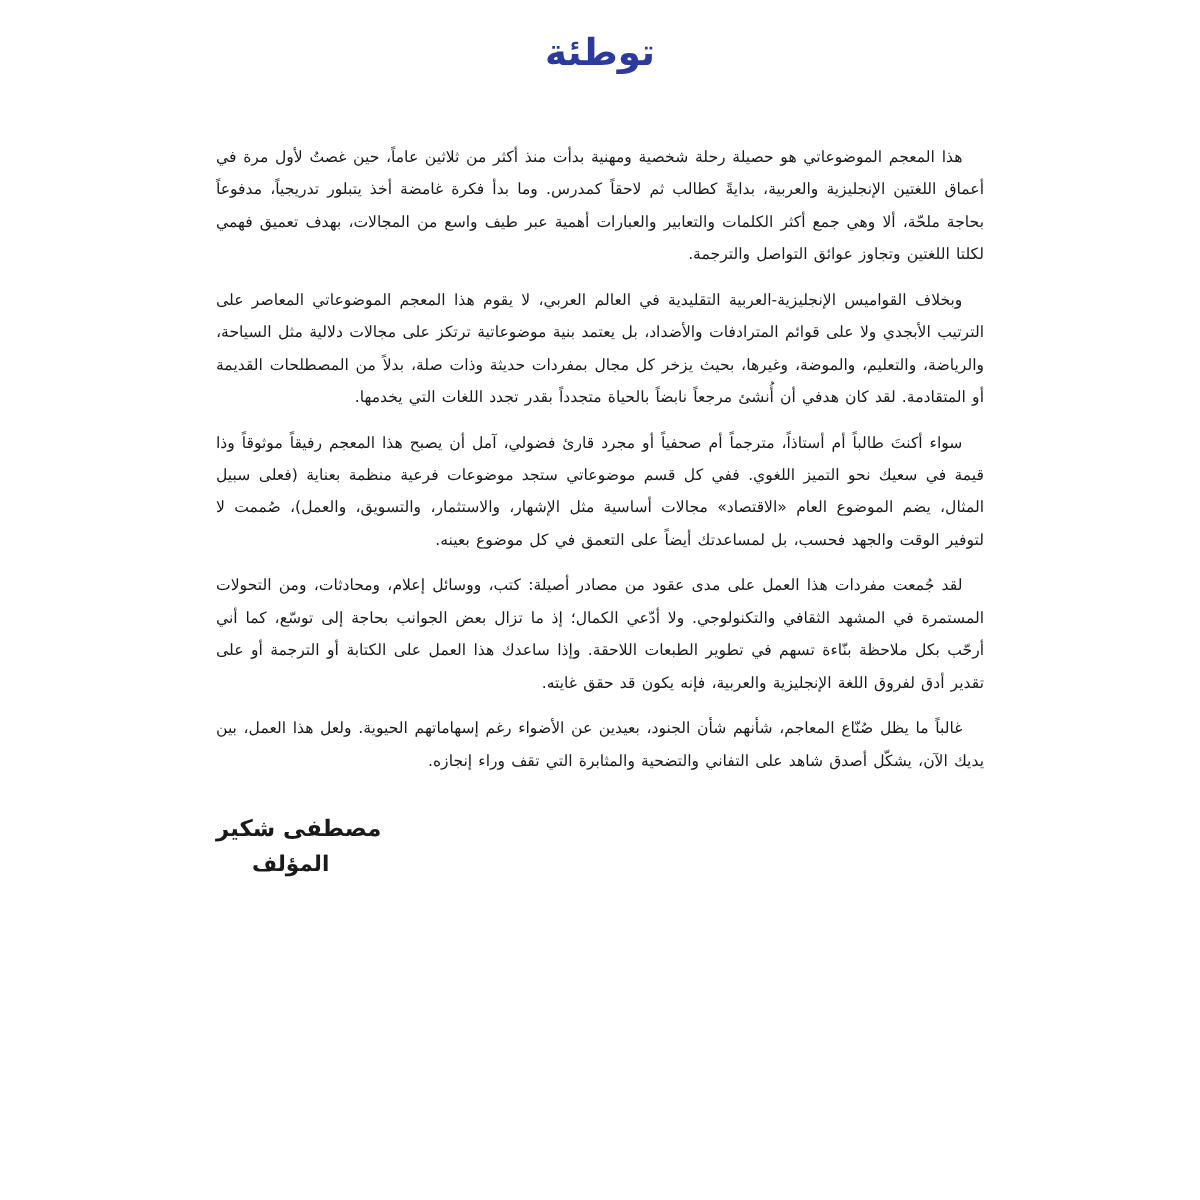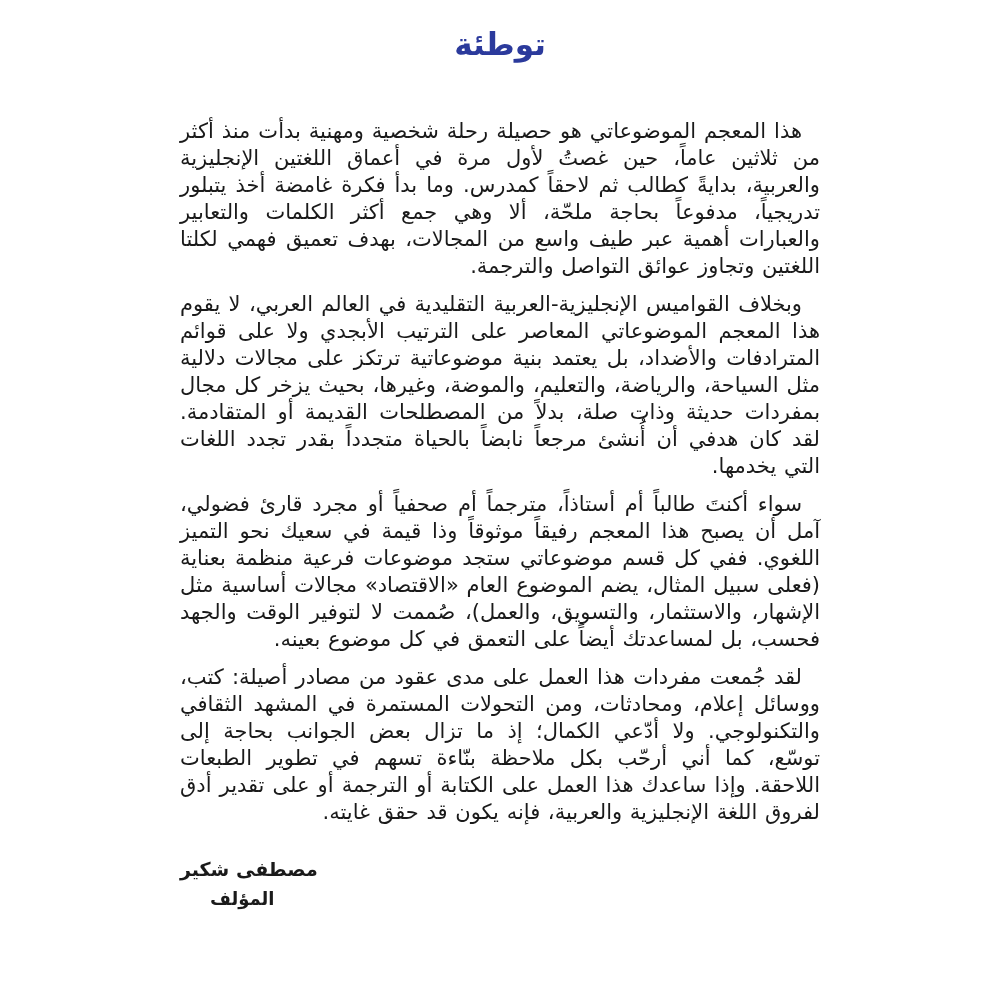--- a/index.html
+++ b/index.html
@@ -26,21 +26,21 @@
     text-align: center;
     font-size: 31px;
     font-weight: bold;
     letter-spacing: 1px;
   }
   .body-text {
     width: 640px;
   }
   .para {
     margin: 0 0 11px 0;
-    font-size: 21px;
+    font-size: 13px;
     line-height: 27px;
     text-align: justify;
     text-indent: 18px;
     word-spacing: 1px;
   }
   .signature {
     margin-top: 28px;
     text-align: left;
   }
   .sig-name {
@@ -60,20 +60,21 @@
 
 <div class="page" style="background: rgb(255, 255, 255); color: rgb(26, 26, 26);">
 
   <h1 class="title" style="color: rgb(43, 58, 156);">توطئة</h1>
 
   <div class="body-text">
     <p class="para">هذا المعجم الموضوعاتي هو حصيلة رحلة شخصية ومهنية بدأت منذ أكثر من ثلاثين عاماً، حين غصتُ لأول مرة في أعماق اللغتين الإنجليزية والعربية، بدايةً كطالب ثم لاحقاً كمدرس. وما بدأ فكرة غامضة أخذ يتبلور تدريجياً، مدفوعاً بحاجة ملحّة، ألا وهي جمع أكثر الكلمات والتعابير والعبارات أهمية عبر طيف واسع من المجالات، بهدف تعميق فهمي لكلتا اللغتين وتجاوز عوائق التواصل والترجمة.</p>
     <p class="para">وبخلاف القواميس الإنجليزية-العربية التقليدية في العالم العربي، لا يقوم هذا المعجم الموضوعاتي المعاصر على الترتيب الأبجدي ولا على قوائم المترادفات والأضداد، بل يعتمد بنية موضوعاتية ترتكز على مجالات دلالية مثل السياحة، والرياضة، والتعليم، والموضة، وغيرها، بحيث يزخر كل مجال بمفردات حديثة وذات صلة، بدلاً من المصطلحات القديمة أو المتقادمة. لقد كان هدفي أن أُنشئ مرجعاً نابضاً بالحياة متجدداً بقدر تجدد اللغات التي يخدمها.</p>
     <p class="para">سواء أكنتَ طالباً أم أستاذاً، مترجماً أم صحفياً أو مجرد قارئ فضولي، آمل أن يصبح هذا المعجم رفيقاً موثوقاً وذا قيمة في سعيك نحو التميز اللغوي. ففي كل قسم موضوعاتي ستجد موضوعات فرعية منظمة بعناية (فعلى سبيل المثال، يضم الموضوع العام «الاقتصاد» مجالات أساسية مثل الإشهار، والاستثمار، والتسويق، والعمل)، صُممت لا لتوفير الوقت والجهد فحسب، بل لمساعدتك أيضاً على التعمق في كل موضوع بعينه.</p>
     <p class="para">لقد جُمعت مفردات هذا العمل على مدى عقود من مصادر أصيلة: كتب، ووسائل إعلام، ومحادثات، ومن التحولات المستمرة في المشهد الثقافي والتكنولوجي. ولا أدّعي الكمال؛ إذ ما تزال بعض الجوانب بحاجة إلى توسّع، كما أني أرحّب بكل ملاحظة بنّاءة تسهم في تطوير الطبعات اللاحقة. وإذا ساعدك هذا العمل على الكتابة أو الترجمة أو على تقدير أدق لفروق اللغة الإنجليزية والعربية، فإنه يكون قد حقق غايته.</p>
+    <p class="para">غالباً ما يظل صُنّاع المعاجم، شأنهم شأن الجنود، بعيدين عن الأضواء رغم إسهاماتهم الحيوية. ولعل هذا العمل، بين يديك الآن، يشكّل أصدق شاهد على التفاني والتضحية والمثابرة التي تقف وراء إنجازه.</p>
   </div>
 
   <div class="signature">
     <div class="sig-name">مصطفى شكير</div>
     <div class="sig-role">المؤلف</div>
   </div>
 
 </div>
 
 </body></html>

